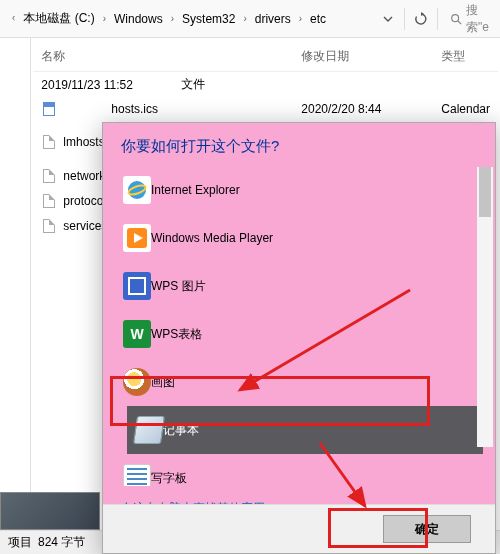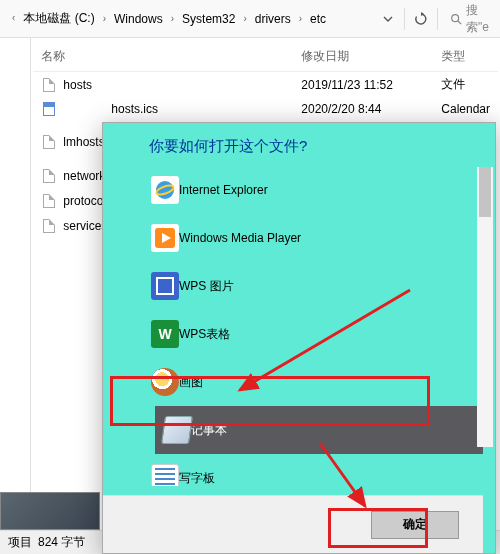--- a/index.html
+++ b/index.html
@@ -23,37 +23,37 @@
   .rows { }
   .row { display: flex; padding: 4px 8px; align-items: center; cursor: pointer; }
   .ficon { width: 16px; height: 16px; margin-right: 6px; display: inline-flex; align-items: center; justify-content: center; }
   .file-generic { width: 12px; height: 14px; border: 1px solid #aaa; position: relative; background: #fff; }
   .file-generic:before { content: ""; position: absolute; top: -1px; right: -1px; border: 3px solid #fff; border-left-color: #aaa; border-bottom-color: #aaa; }
   .file-ics { width: 12px; height: 14px; border: 1px solid #5a8dd6; background: linear-gradient(#5a8dd6 0 4px,#fff 4px); }
   
   .status { position: absolute; bottom: 0; left: 0; right: 0; height: 24px; background: #f0f0f0; border-top: 1px solid #ddd; display: flex; align-items: center; padding: 0 8px; gap: 6px; z-index: 4; }
   .thumb { position: absolute; bottom: 24px; left: 0; width: 100px; height: 38px; background: linear-gradient(135deg,#5a6670,#3a4450); border: 1px solid #888; z-index: 3; }
   
-  .dialog { position: absolute; top: 122px; left: 102px; right: 4px; bottom: 0; background: #5eead4; border: 1px solid #aaa; box-shadow: 0 4px 24px rgba(0,0,0,.3); z-index: 5; padding-left: 28px; }
+  .dialog { position: absolute; top: 122px; left: 102px; right: 4px; bottom: 0; background: #f9a8d4; border: 1px solid #aaa; box-shadow: 0 4px 24px rgba(0,0,0,.3); z-index: 5; }
   .dtitle { font-size: 15px; color: #003399; padding: 14px 18px 10px; }
   .apps { padding: 0 12px; max-height: 320px; overflow-y: auto; overflow-x: hidden; }
   .app { display: flex; align-items: center; padding: 10px 8px; cursor: pointer; position: relative; }
   .app.sel { background: #5a5a5e; color: #fff; margin-left: 12px; }
   .appicon { width: 28px; height: 28px; flex: 0 0 28px; display: flex; align-items: center; justify-content: center; border-radius: 3px; }
   .ie { background: #fff; }
   .wmp { background: #fff; }
   .wpsimg { background: #3a66cc; border: 2px solid #3a66cc; position: relative; }
   .wpsimg:after { content: ""; position: absolute; inset: 3px; border: 2px solid #fff; }
   .wpssheet { background: #1a8f3a; color: #fff; font-weight: bold; font-size: 14px; }
   .paint { background: radial-gradient(circle at 40% 40%, #ffd966 0 7px, #fff 7px 10px, #c76a2e 10px); border-radius: 50%; }
   .notepad { background: linear-gradient(135deg,#e8eef5,#b8c9dd); border: 1px solid #8aa; transform: skewX(-8deg); }
   .wordpad { background: #fff; border: 1px solid #ccc; position: relative; }
   .wordpad:before { content: ""; position: absolute; left: 3px; top: 3px; right: 3px; bottom: 3px; background: repeating-linear-gradient(#4a88cc 0 2px,transparent 2px 5px); }
   .morelink { color: #0067b8; padding: 14px 18px; cursor: pointer; display: inline-block; }
-  .dfooter { position: absolute; bottom: 0; left: 0; right: 12px; height: 58px; background: #f0f0f0; border-top: 1px solid #ddd; display: flex; align-items: center; justify-content: flex-end; padding: 0 24px; }
+  .dfooter { position: absolute; bottom: 0; left: 0; right: 0; height: 49px; background: #f0f0f0; border-top: 1px solid #ddd; display: flex; align-items: center; justify-content: flex-end; padding: 0 24px; }
   .okbtn { min-width: 88px; height: 28px; background: #ccc; border: 1px solid #999; cursor: pointer; font-family: inherit; font-size: 12px; font-weight: bold; }
   .dscroll { position: absolute; top: 44px; right: 2px; width: 16px; height: 280px; background: #f4f4f4; }
   .dscroll-thumb { position: absolute; top: 0; left: 2px; right: 2px; height: 50px; background: #c4c4c4; }
   
   .redbox { position: absolute; border: 3px solid #e02020; pointer-events: none; z-index: 10; }
   .arrow { position: absolute; z-index: 11; pointer-events: none; }
   
   svg { display: block; }
 </style>
 </head>
@@ -97,26 +97,20 @@
 <div class="content">
   <div class="sidebar"></div>
   <div class="list">
     <div class="headers">
       <div class="col-name">名称</div>
       <div class="col-date">修改日期</div>
       <div class="col-type">类型</div>
     </div>
     <div class="rows" id="rows">
         <div class="row">
-          <div class="col-name" style="display: flex; align-items: center;">
-            <span class="ficon">
-              <div class="file-generic"></div>
-            </span>
-            <span>hosts</span>
-          </div>
           <div class="col-date">2019/11/23 11:52</div>
           <div class="col-type">文件</div>
         </div>
         <div class="row">
           <div class="col-name" style="display: flex; align-items: center; gap: 48px;">
             <span class="ficon">
               <div class="file-ics"></div>
             </span>
             <span>hosts.ics</span>
           </div>

